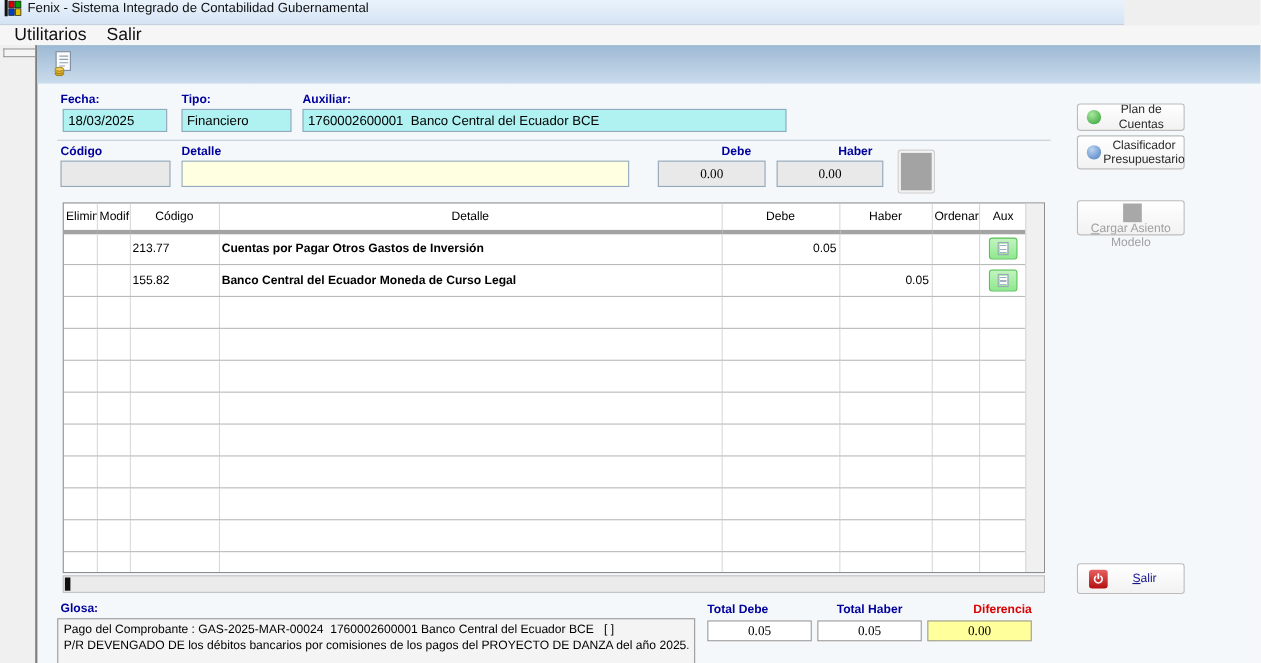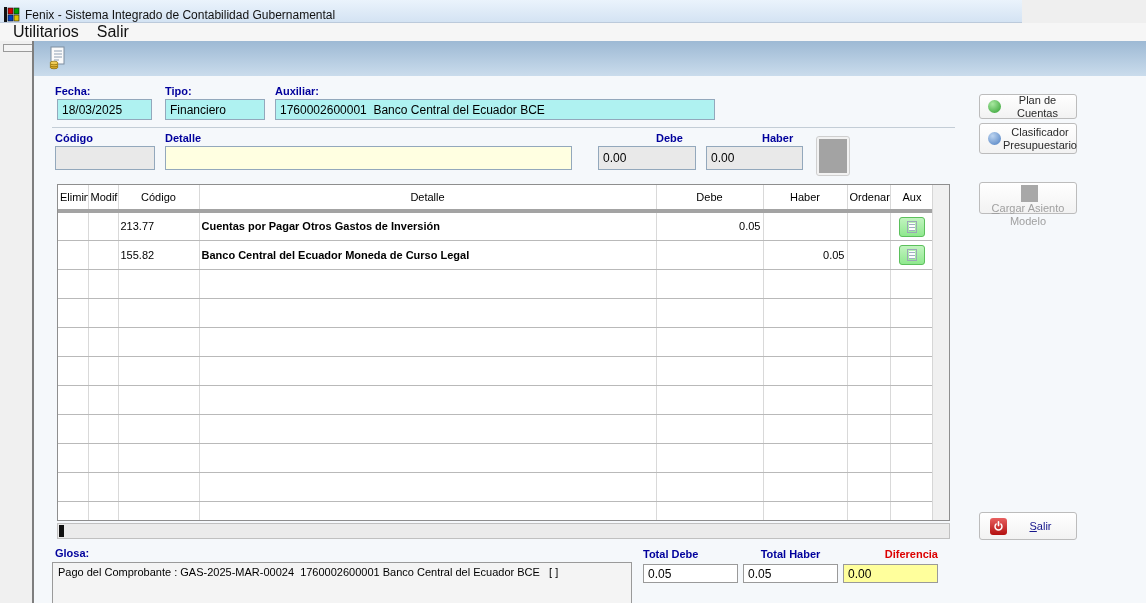--- a/index.html
+++ b/index.html
@@ -2,21 +2,21 @@
 <html><head>
 <meta charset="utf-8">
 <style>
   html,body{margin:0;padding:0;}
   body{width:1146px;height:603px;overflow:hidden;font-family:"Liberation Sans",sans-serif;}
   .screen{position:relative;width:1146px;height:603px;background:#efefef;overflow:hidden;}
 
   
   .titlebar{position:absolute;left:0;top:0;width:1022px;height:22px;
     background:linear-gradient(#eaf3fc,#d4e3f3);border-bottom:1px solid #bccadb;
-    display:flex;align-items:flex-end;}
+    display:flex;align-items:flex-start;}
   .titlebar .appicon{width:16px;height:15px;margin:0 5px 0 4px;flex:0 0 auto;}
   .titlebar .title{font-size:12px;color:#111;}
 
   
   .menubar{position:absolute;left:0;top:23px;width:1146px;height:18px;background:#f6f6f6;
     display:flex;align-items:center;padding-left:4px;box-sizing:border-box;}
   .menu-item{font-size:16px;color:#111;padding:1px 9px;cursor:default;}
 
   
   .leftpanel{position:absolute;left:0;top:41px;width:31px;height:562px;background:#f0f0f0;}
@@ -36,21 +36,21 @@
   .lbl.red{color:#dc0000;}
 
   
   .fld{position:absolute;box-sizing:border-box;border:1px solid #93a8bc;font-family:"Liberation Sans",sans-serif;
     font-size:12px;color:#000;padding:0 4px;white-space:pre;}
   .fld.cyan{background:#aff2f1;}
   .fld.gray{background:#e9e9e9;}
   .fld.yellow{background:#ffffe1;}
   .fld.white{background:#fff;border:1px solid #9a9a9a;}
   .fld.diff{background:#ffff9c;border:1px solid #9a9a9a;}
-  .fld.num{text-align:left;}
+  .fld.num{text-align:center;font-family:Liberation Serif, serif;}
   input.fld{outline:none;}
 
   .sepline{position:absolute;left:18px;top:86px;width:903px;height:0;border-top:1px solid #c3cdd6;}
 
   .imgbtn{position:absolute;left:782px;top:95px;width:34px;height:40px;background:#f2f2f2;
     border:1px solid #cfcfcf;border-radius:3px;padding:2px;box-sizing:border-box;}
   .imgbtn .graysq{width:100%;height:100%;background:#a3a3a3;}
 
   
   .gridwrap{position:absolute;left:23px;top:143px;width:893px;height:337px;background:#fff;
@@ -302,20 +302,21 @@
       </table>
       <div class="vscroll"></div>
     </div>
     <div class="hscroll">
       <div class="hthumb"></div>
     </div>
 
     <span class="lbl" style="left:21px;top:506px;">Glosa:</span>
     <div class="glosa-box">
       <div>Pago del Comprobante : GAS-2025-MAR-00024  1760002600001 Banco Central del Ecuador BCE   [ ]</div>
+      <div>P/R DEVENGADO DE los débitos bancarios por comisiones de los pagos del PROYECTO DE DANZA del año 2025.</div>
     </div>
 
     <span class="lbl" style="left:609px;top:507px;width:95px;text-align:left;">Total Debe</span>
     <input class="fld white num" style="left: 609px; top: 523px; width: 95px; height: 19px;" value="0.05">
 
     <span class="lbl" style="left:709px;top:507px;width:95px;text-align:center;">Total Haber</span>
     <input class="fld white num" style="left: 709px; top: 523px; width: 95px; height: 19px;" value="0.05">
 
     <span class="lbl red" style="left:809px;top:507px;width:95px;text-align:right;">Diferencia</span>
     <input class="fld diff num" style="left: 809px; top: 523px; width: 95px; height: 19px;" value="0.00">

